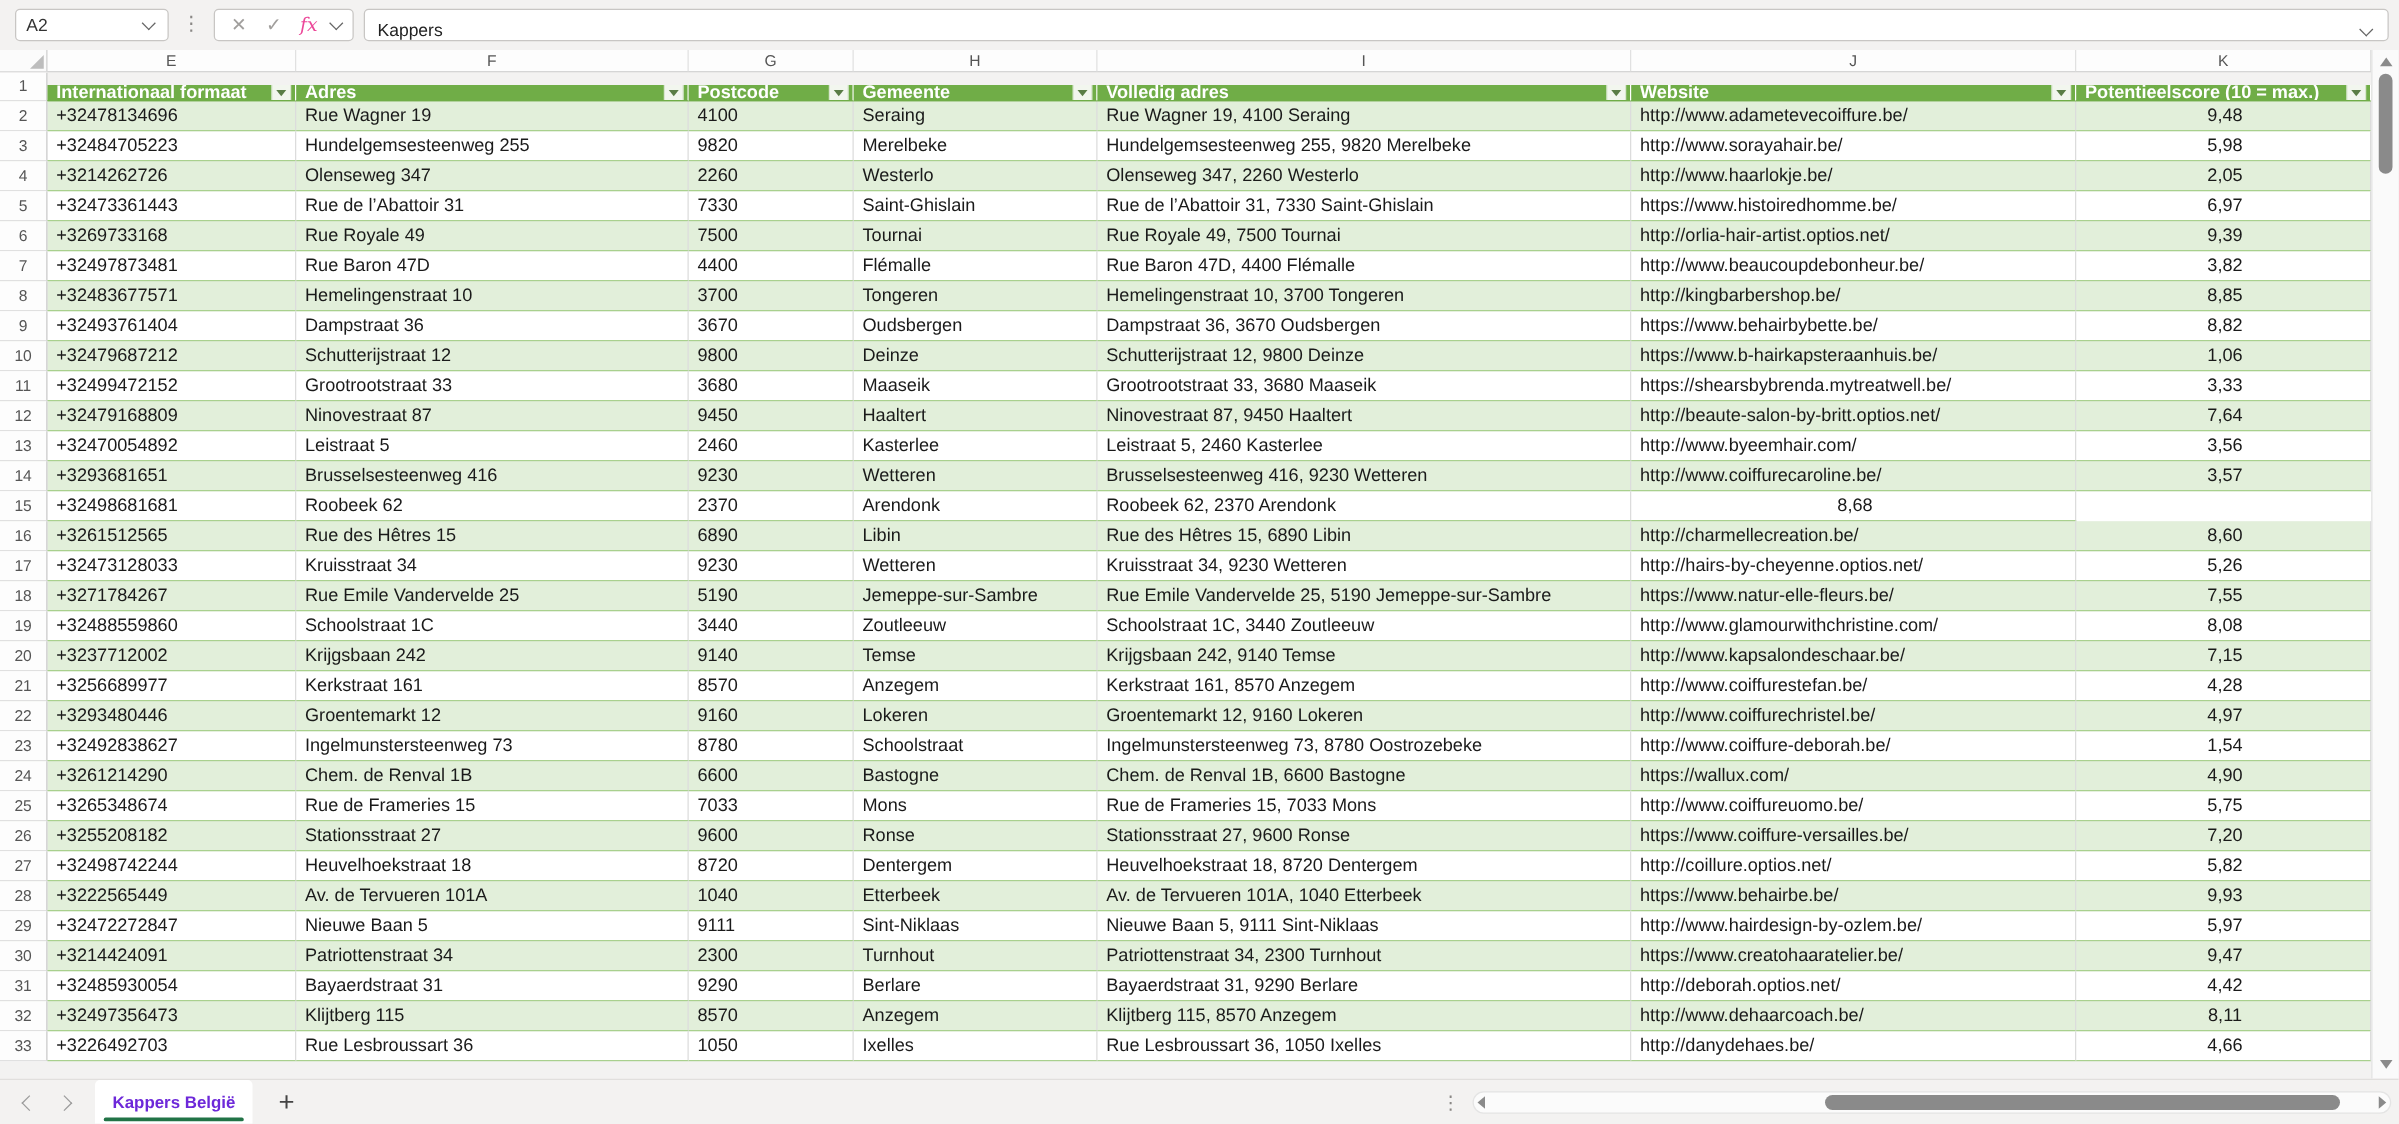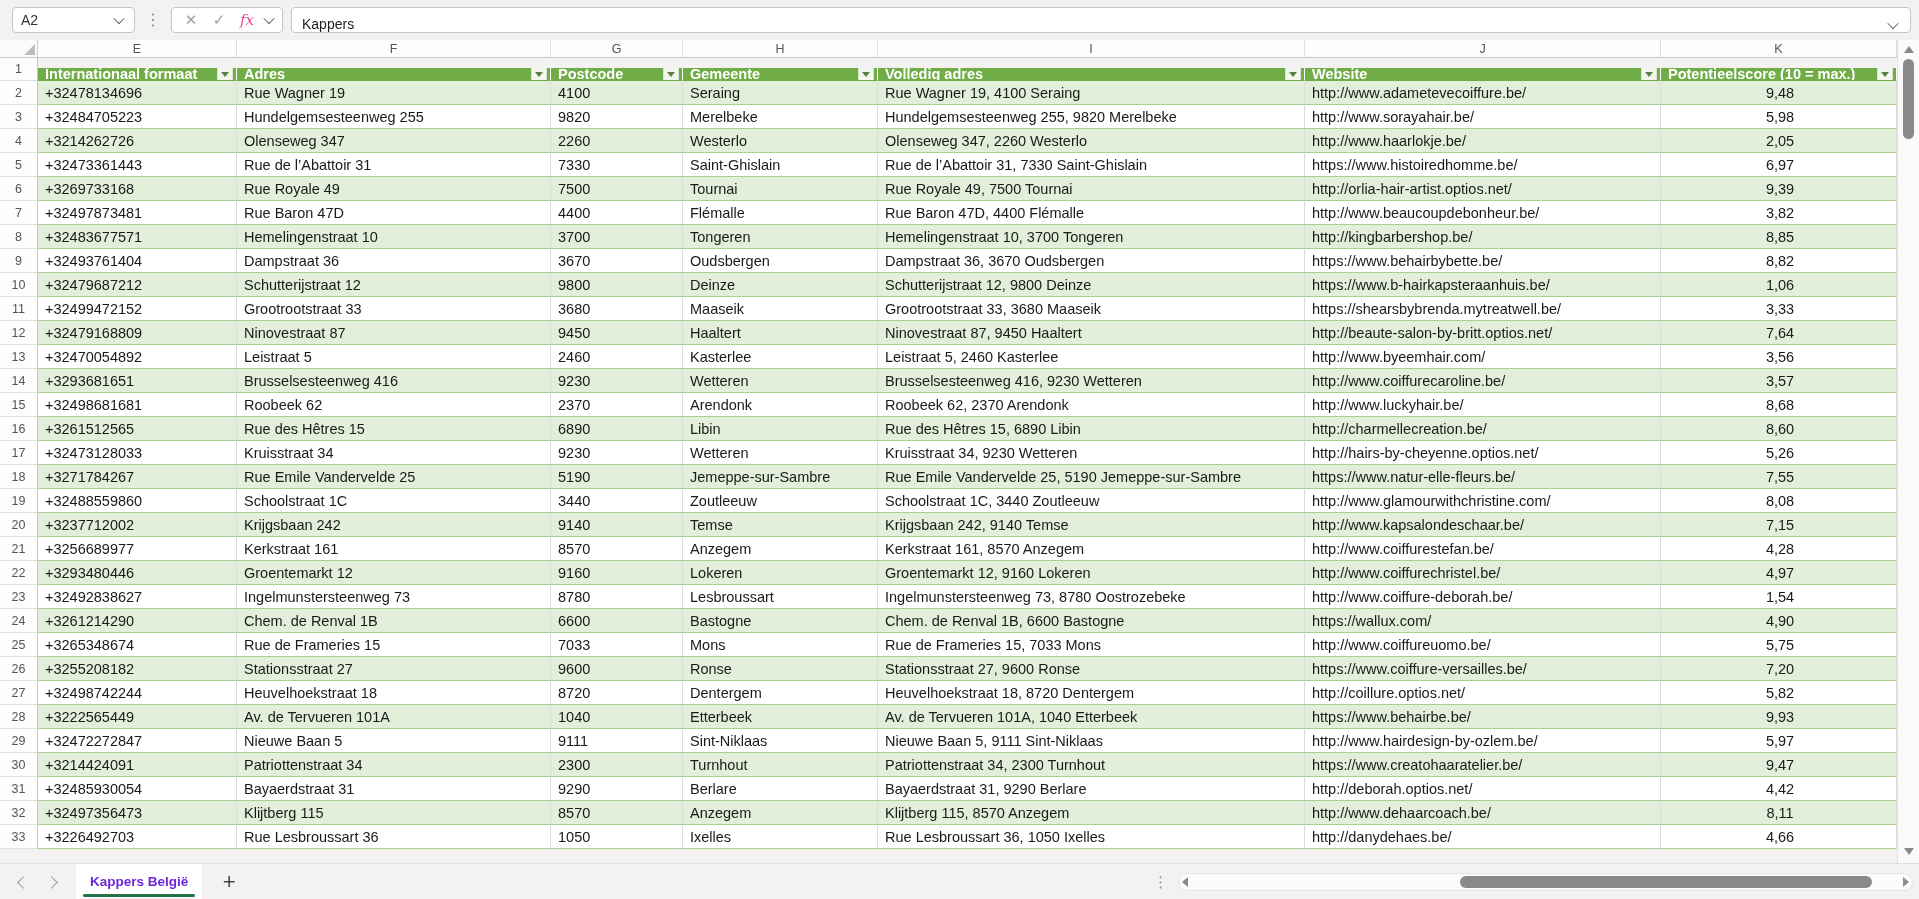--- a/index.html
+++ b/index.html
@@ -282,21 +282,20 @@
             <div class="cell c5">http://www.coiffurecaroline.be/</div>
             <div class="cell c6">3,57</div>
           </div>
           <div class="grid-row">
             <div class="rownum">15</div>
             <div class="cell c0">+32498681681</div>
             <div class="cell c1">Roobeek 62</div>
             <div class="cell c2">2370</div>
             <div class="cell c3">Arendonk</div>
             <div class="cell c4">Roobeek 62, 2370 Arendonk</div>
-            <div class="cell c5">http://www.luckyhair.be/</div>
             <div class="cell c6">8,68</div>
           </div>
           <div class="grid-row band">
             <div class="rownum">16</div>
             <div class="cell c0">+3261512565</div>
             <div class="cell c1">Rue des Hêtres 15</div>
             <div class="cell c2">6890</div>
             <div class="cell c3">Libin</div>
             <div class="cell c4">Rue des Hêtres 15, 6890 Libin</div>
             <div class="cell c5">http://charmellecreation.be/</div>
@@ -360,21 +359,21 @@
             <div class="cell c3">Lokeren</div>
             <div class="cell c4">Groentemarkt 12, 9160 Lokeren</div>
             <div class="cell c5">http://www.coiffurechristel.be/</div>
             <div class="cell c6">4,97</div>
           </div>
           <div class="grid-row">
             <div class="rownum">23</div>
             <div class="cell c0">+32492838627</div>
             <div class="cell c1">Ingelmunstersteenweg 73</div>
             <div class="cell c2">8780</div>
-            <div class="cell c3">Lesbroussart</div>
+            <div class="cell c3">Schoolstraat</div>
             <div class="cell c4">Ingelmunstersteenweg 73, 8780 Oostrozebeke</div>
             <div class="cell c5">http://www.coiffure-deborah.be/</div>
             <div class="cell c6">1,54</div>
           </div>
           <div class="grid-row band">
             <div class="rownum">24</div>
             <div class="cell c0">+3261214290</div>
             <div class="cell c1">Chem. de Renval 1B</div>
             <div class="cell c2">6600</div>
             <div class="cell c3">Bastogne</div>

